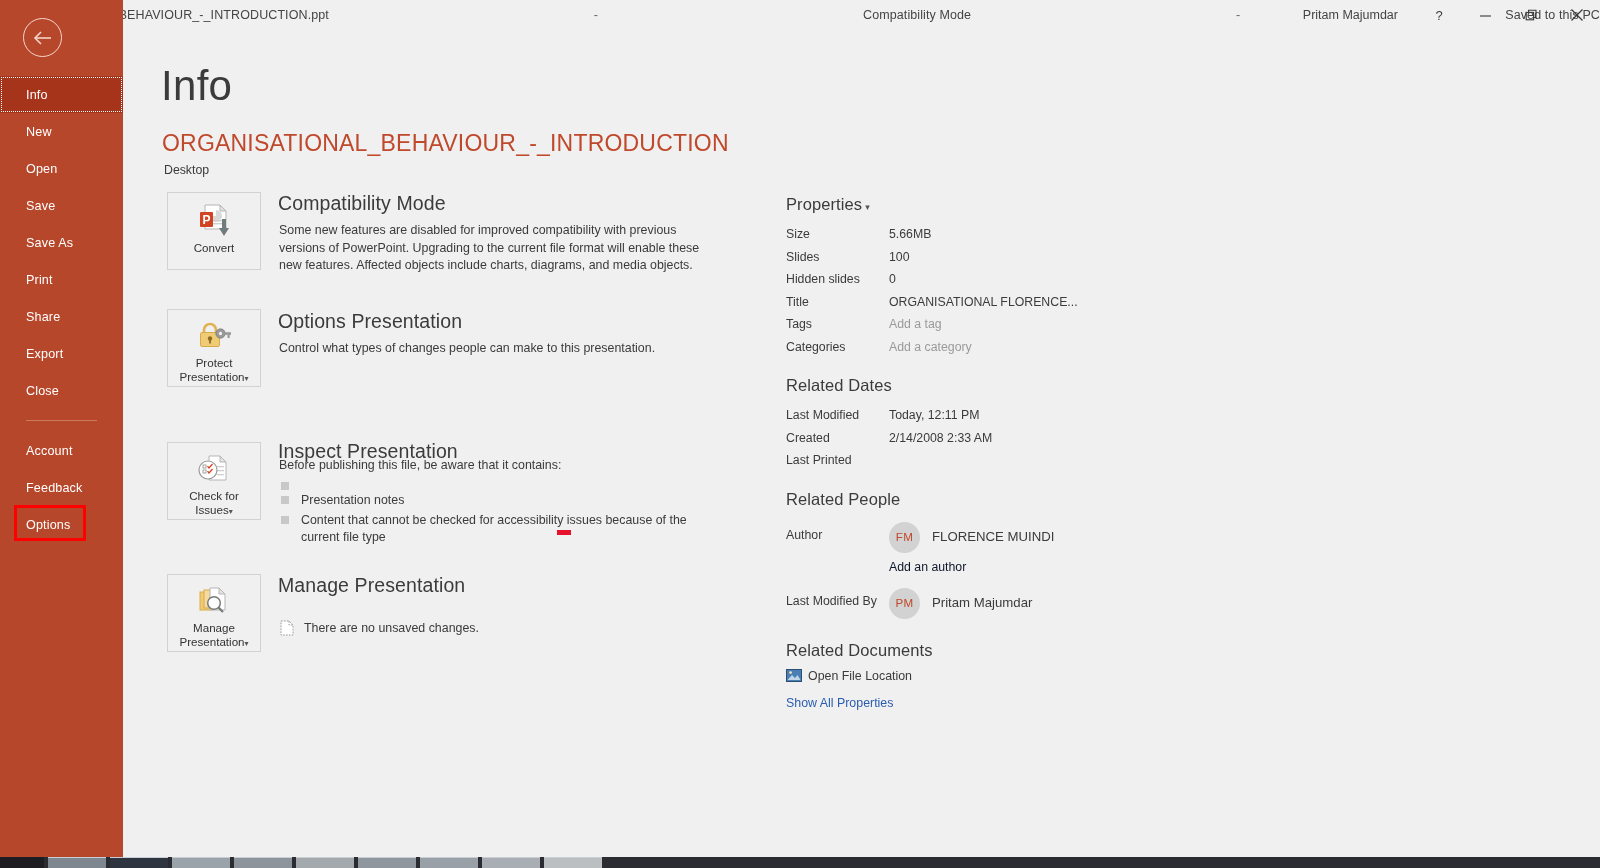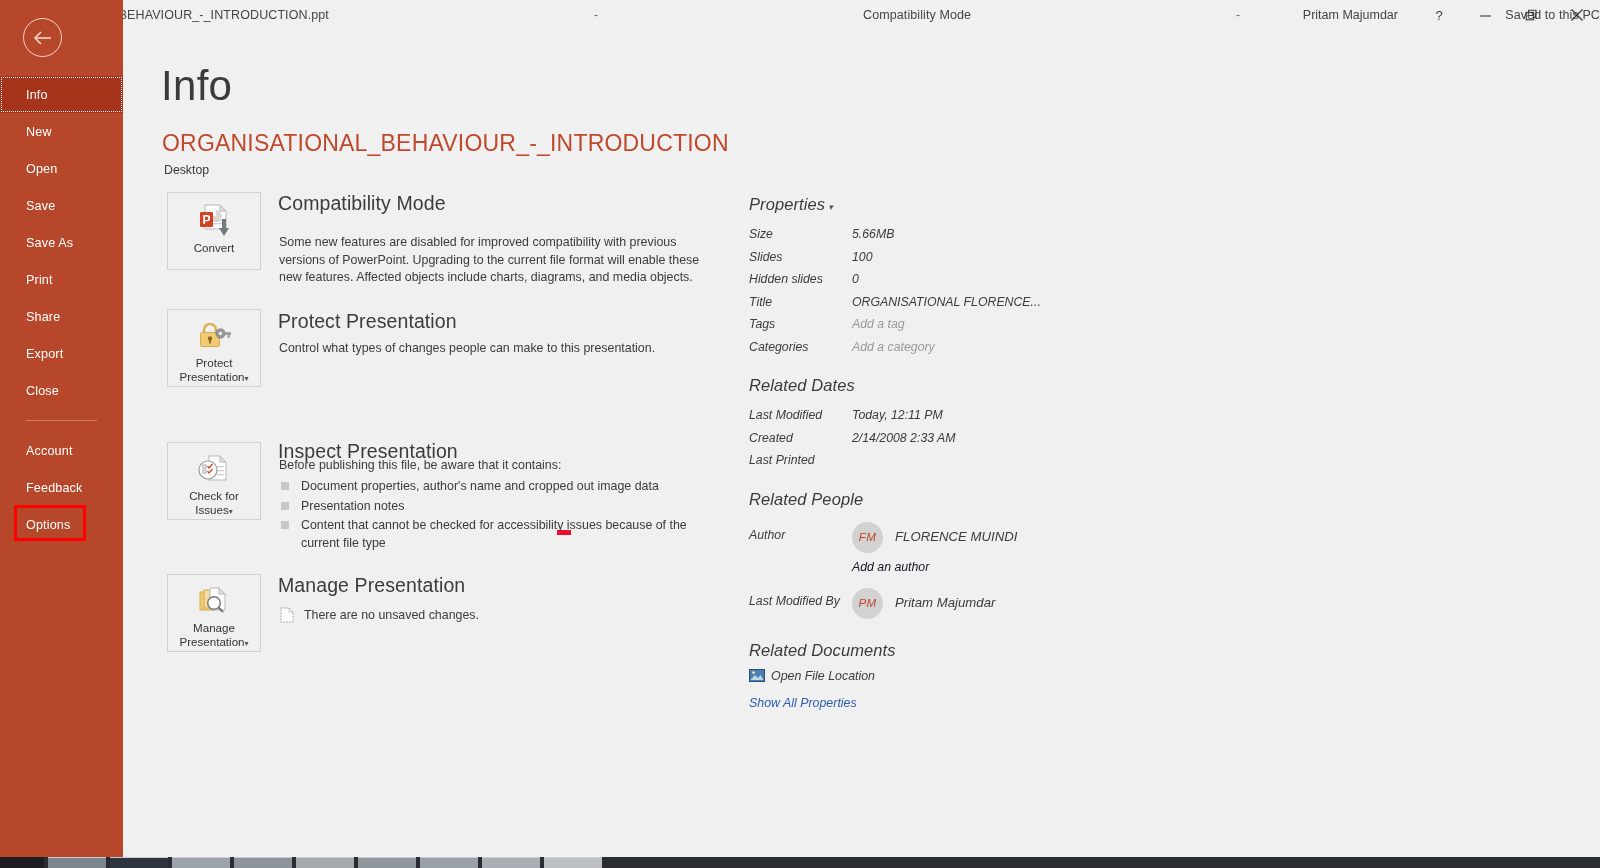--- a/index.html
+++ b/index.html
@@ -108,21 +108,21 @@
   }
   .bullet-text { max-width: 420px; }
 
   .redmark {
     position: absolute; left: 434px; top: 500px; width: 14px; height: 5px; background: #e8112d;
   }
 
   .unsaved-row { position: absolute; display: flex; align-items: center; font-size: 12.4px; color: #3b3b3b; }
 
   
-  .rightcol { position: absolute; left: 626px; top: 165px; width: 420px; font-style: italic; }
+  .rightcol { position: absolute; left: 663px; top: 165px; width: 420px; }
   .rc-head {
     font-size: 16.5px; color: #3b3b3b; font-weight: 400; margin-bottom: 9px; letter-spacing: .1px;
   }
   .rc-head .caret { font-size: 9px; color: #555; margin-left: 3px; }
   .kv { display: flex; font-size: 12.3px; color: #3b3b3b; line-height: 22.5px; }
   .kv .k { width: 103px; flex: 0 0 103px; }
   .kv .v { color: #3b3b3b; }
   .kv .v.placeholder { color: #9a9a9a; }
   .grp { margin-top: 18px; }
 
@@ -269,42 +269,42 @@
           <rect x="14" y="20" width="13" height="1.4" fill="#cfcfcf"></rect>
           <rect x="4" y="9" width="13" height="15" rx="1" fill="#d04423"></rect>
           <text x="10.5" y="20.5" font-family="Liberation Sans, sans-serif" font-size="12" font-weight="bold" fill="#ffffff" text-anchor="middle">P</text>
           <polygon points="28,33 23,25 26,25 26,16 30,16 30,25 33,25" fill="#6f7b7d"></polygon>
         </svg>
       </div>
       <div class="tlabel">Convert</div>
     </div>
 
     <div class="sec-head" style="left:155px; top:162px;">Compatibility Mode</div>
-    <div class="sec-body" style="left:156px; top:204px; width:432px;">Some new features are disabled for improved compatibility with previous versions of PowerPoint. Upgrading to the current file format will enable these new features. Affected objects include charts, diagrams, and media objects.</div>
+    <div class="sec-body" style="left:156px; top:192px; width:432px;">Some new features are disabled for improved compatibility with previous versions of PowerPoint. Upgrading to the current file format will enable these new features. Affected objects include charts, diagrams, and media objects.</div>
 
     <div class="tile" style="left:44px; top:279px;">
       <div class="ticon">
         <svg width="36" height="30" viewBox="0 0 36 30">
           <path d="M8 12 v-3 a6 6 0 0 1 12 0 v3" fill="none" stroke="#e0b253" stroke-width="2.6"></path>
           <rect x="4.5" y="11.5" width="19" height="14" rx="1.6" fill="#f0cb76" stroke="#d7ab49" stroke-width="1"></rect>
           <circle cx="14" cy="17.5" r="2.2" fill="#8c6b20"></circle>
           <rect x="13.1" y="18.5" width="1.8" height="4" fill="#8c6b20"></rect>
           <circle cx="24.5" cy="12.5" r="4.6" fill="#9a9a9a" stroke="#7d7d7d" stroke-width="1"></circle>
           <circle cx="24.5" cy="12.5" r="1.7" fill="#f0f0f0"></circle>
           <rect x="26" y="11.2" width="9" height="2.7" fill="#9a9a9a"></rect>
           <rect x="31.5" y="13.8" width="2.2" height="3.2" fill="#9a9a9a"></rect>
         </svg>
       </div>
       <div class="tlabel">
         <span>Protect</span><br>
         <span>Presentation</span><span class="caret">▾</span>
       </div>
     </div>
 
-    <div class="sec-head" style="left:155px; top:280px;">Protect Presentation</div>
+    <div class="sec-head" style="left:155px; top:280px;">Options Presentation</div>
     <div class="sec-body" style="left:156px; top:310px; width:520px;">Control what types of changes people can make to this presentation.</div>
 
     <div class="tile" style="left:44px; top:412px;">
       <div class="ticon">
         <svg width="34" height="32" viewBox="0 0 34 32">
           <path d="M12 3 h11 l6 6 v18 h-17 z" fill="#ffffff" stroke="#b5b5b5" stroke-width="1"></path>
           <path d="M23 3 v6 h6 z" fill="#e4e4e4" stroke="#b5b5b5" stroke-width="1"></path>
           <rect x="20" y="13" width="7" height="1.3" fill="#cfcfcf"></rect>
           <rect x="20" y="17" width="7" height="1.3" fill="#cfcfcf"></rect>
           <rect x="20" y="21" width="7" height="1.3" fill="#cfcfcf"></rect>
@@ -320,21 +320,20 @@
         <span>Issues</span><span class="caret">▾</span>
       </div>
     </div>
 
     <div class="sec-head" style="left:155px; top:410px;">Inspect Presentation</div>
     <div class="sec-body" style="left:156px; top:427px; width:520px;">Before publishing this file, be aware that it contains:</div>
 
     <div class="bullets" style="left:158px; top:446px; width:460px;">
       <div class="bullet-row">
         <span class="bullet-sq"></span>
-        <span class="bullet-text">Document properties, author's name and cropped out image data</span>
       </div>
       <div class="bullet-row">
         <span class="bullet-sq"></span>
         <span class="bullet-text">Presentation notes</span>
       </div>
       <div class="bullet-row">
         <span class="bullet-sq"></span>
         <span class="bullet-text">Content that cannot be checked for accessibility issues because of the current file type</span>
       </div>
     </div>
@@ -353,21 +352,21 @@
         </svg>
       </div>
       <div class="tlabel">
         <span>Manage</span><br>
         <span>Presentation</span><span class="caret">▾</span>
       </div>
     </div>
 
     <div class="sec-head" style="left:155px; top:544px;">Manage Presentation</div>
 
-    <div class="unsaved-row" style="left:157px; top:577px;">
+    <div class="unsaved-row" style="left:157px; top:590px;">
       <span style="margin-right:10px; display:flex;">
         <svg width="14" height="16" viewBox="0 0 14 16">
           <path d="M1 1 h8 l4 4 v10 h-12 z" fill="#ffffff" stroke="#9a9a9a" stroke-width="1" stroke-dasharray="1.6 1.3"></path>
           <path d="M9 1 v4 h4" fill="none" stroke="#9a9a9a" stroke-width="1" stroke-dasharray="1.6 1.3"></path>
         </svg>
       </span>
       <span>There are no unsaved changes.</span>
     </div>
 
     <div class="rightcol">

